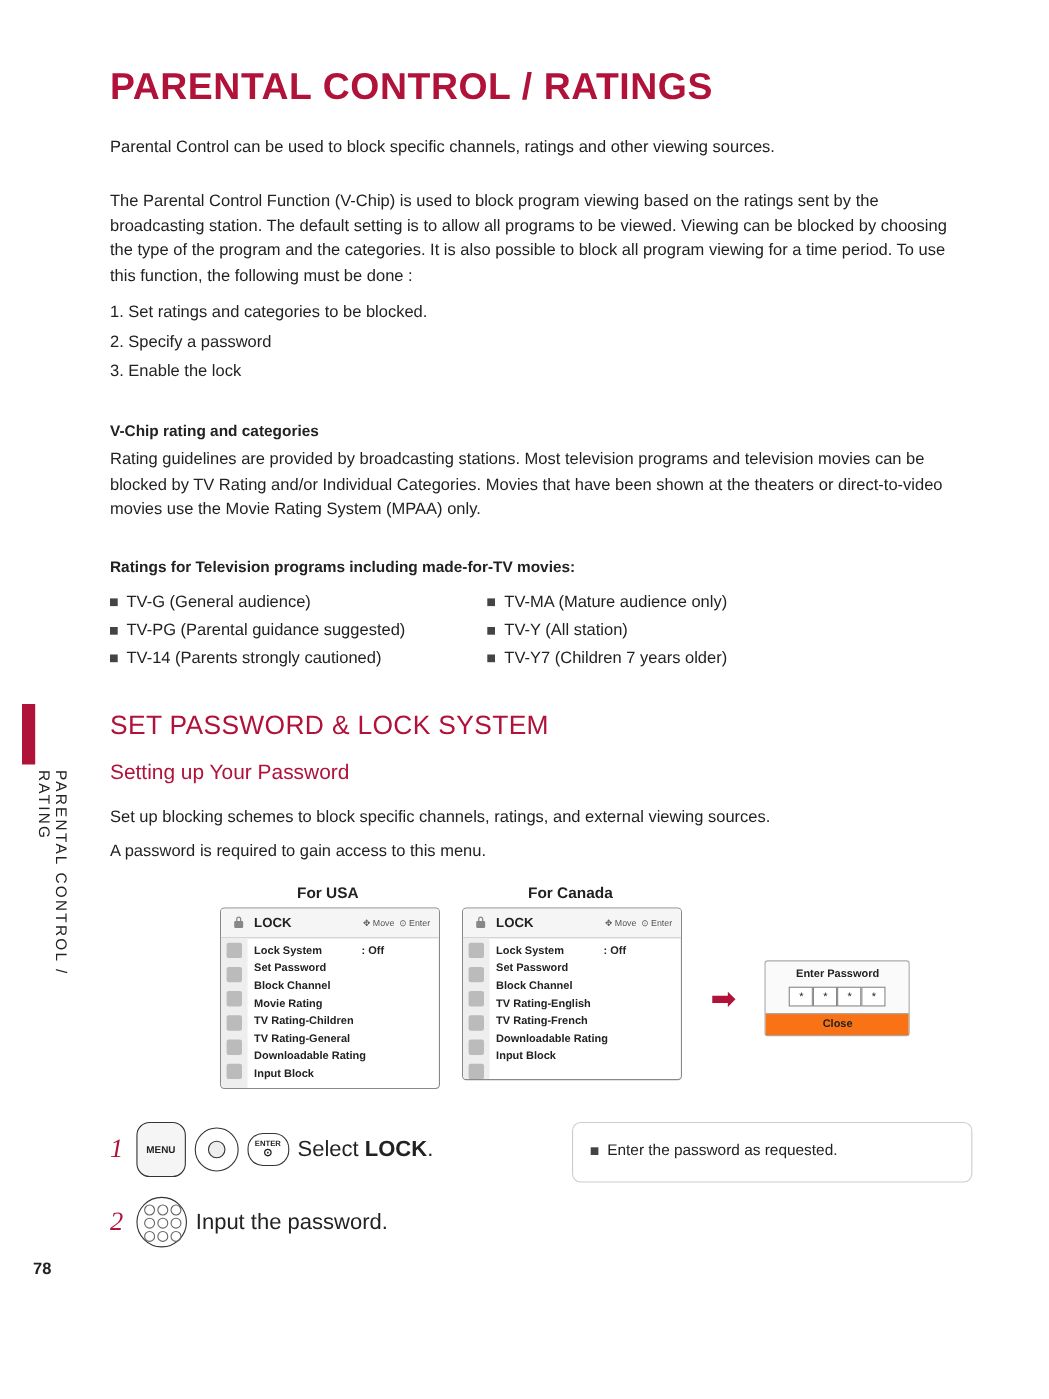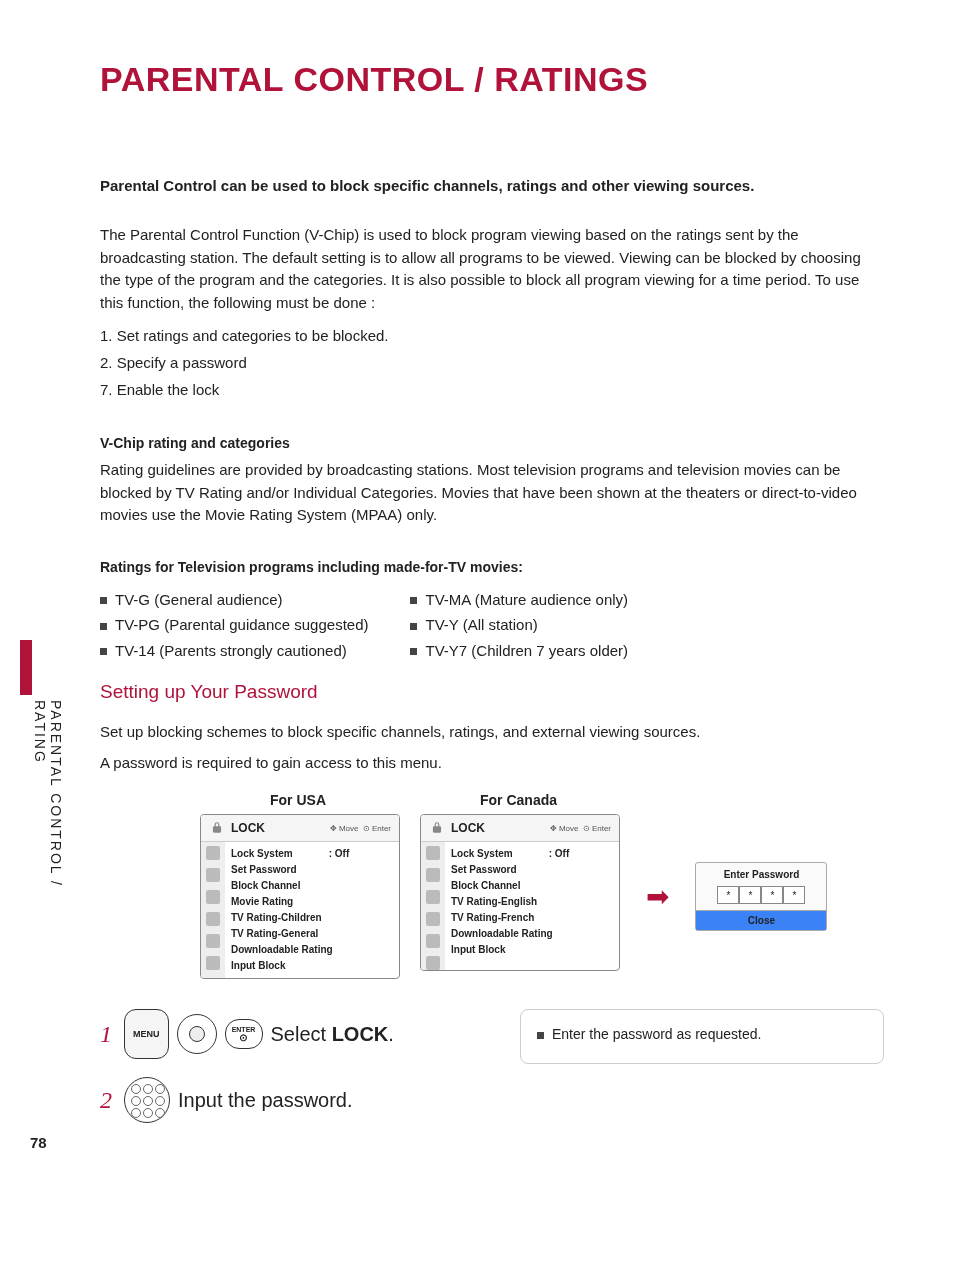--- a/index.html
+++ b/index.html
@@ -12,24 +12,24 @@
     position: relative;
   }
   .page {
     padding: 60px 70px 40px 100px;
   }
   .title {
     font-size: 34px;
     font-weight: 700;
     color: #b0123a;
     letter-spacing: 0.5px;
-    margin-bottom: 78px;
+    margin-bottom: 26px;
   }
   .intro-bold {
-    font-weight: 700;
+    font-weight: 400;
     font-size: 15px;
     margin-bottom: 30px;
   }
   .para {
     font-size: 15px;
     line-height: 1.5;
     margin-bottom: 8px;
   }
   .numlist {
     font-size: 15px;
@@ -37,21 +37,21 @@
     margin-bottom: 30px;
   }
   .subhead {
     font-size: 14px;
     font-weight: 700;
     margin-top: 32px;
     margin-bottom: 8px;
   }
   .ratings-cols {
     display: flex;
-    gap: 42px;
+    gap: 75px;
     margin-top: 12px;
     font-size: 15px;
   }
   .ratings-col div {
     line-height: 1.7;
   }
   .sq {
     display: inline-block;
     width: 7px;
     height: 7px;
@@ -202,21 +202,21 @@
     display: flex;
     align-items: center;
     justify-content: center;
     font-size: 10px;
     background: #fff;
   }
   .pw-close {
     border-top: 1px solid #aaa;
     padding: 4px 0;
     font-weight: 700;
-    background: #3b82f6;
+    background: #f97316;
   }
   .steps {
     margin-top: 30px;
     display: flex;
     align-items: flex-start;
   }
   .steps-left {
     flex: 1;
   }
   .step-row {
@@ -331,40 +331,41 @@
 </div>
 
 <div class="page">
   <div class="title">PARENTAL CONTROL / RATINGS</div>
 
   <div class="intro-bold">Parental Control can be used to block specific channels, ratings and other viewing sources.</div>
   <div class="para">The Parental Control Function (V-Chip) is used to block program viewing based on the ratings sent by the broadcasting station. The default setting is to allow all programs to be viewed. Viewing can be blocked by choosing the type of the program and the categories. It is also possible to block all program viewing for a time period. To use this function, the following must be done :</div>
   <div class="numlist">
     <div>1. Set ratings and categories to be blocked.</div>
     <div>2. Specify a password</div>
-    <div>7. Enable the lock</div>
+    <div>3. Enable the lock</div>
   </div>
 
   <div class="subhead">V-Chip rating and categories</div>
   <div class="para">Rating guidelines are provided by broadcasting stations. Most television programs and television movies can be blocked by TV Rating and/or Individual Categories. Movies that have been shown at the theaters or direct-to-video movies use the Movie Rating System (MPAA) only.</div>
 
   <div class="subhead">Ratings for Television programs including made-for-TV movies:</div>
   <div class="ratings-cols">
     <div class="ratings-col">
       <div><span class="sq"></span><span>TV-G   (General audience)</span></div>
       <div><span class="sq"></span><span>TV-PG (Parental guidance suggested)</span></div>
       <div><span class="sq"></span><span>TV-14  (Parents strongly cautioned)</span></div>
     </div>
     <div class="ratings-col">
       <div><span class="sq"></span><span>TV-MA (Mature audience only)</span></div>
       <div><span class="sq"></span><span>TV-Y    (All station)</span></div>
       <div><span class="sq"></span><span>TV-Y7  (Children 7 years older)</span></div>
     </div>
   </div>
 
+  <div class="section-title">SET PASSWORD &amp; LOCK SYSTEM</div>
   <div class="section-sub">Setting up Your Password</div>
   <div class="para">Set up blocking schemes to block specific channels, ratings, and external viewing sources.</div>
   <div class="para" style="margin-bottom:40px">A password is required to gain access to this menu.</div>
 
   <div class="menus">
     <div class="menu-label" style="left:70px">For USA</div>
     <div class="menu-label" style="left:280px">For Canada</div>
 
     <div class="menu-box">
       <div class="menu-header">

